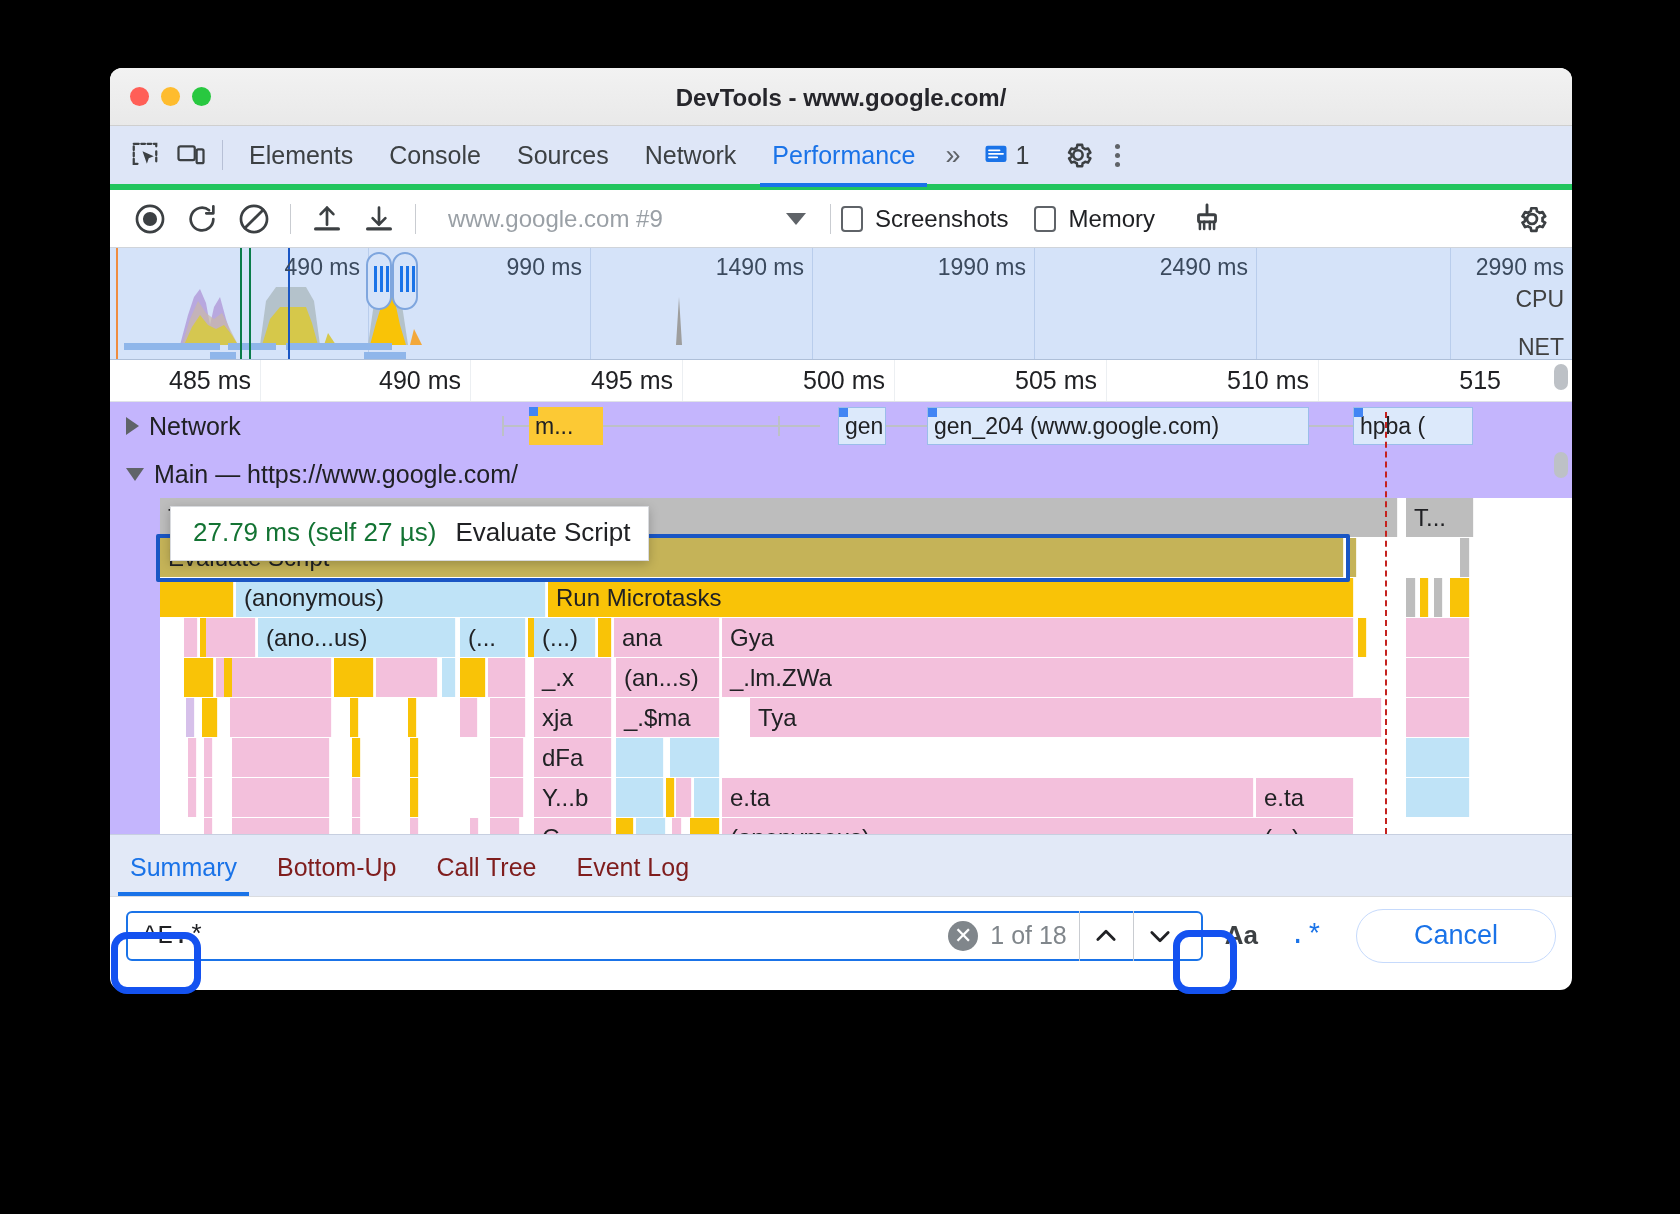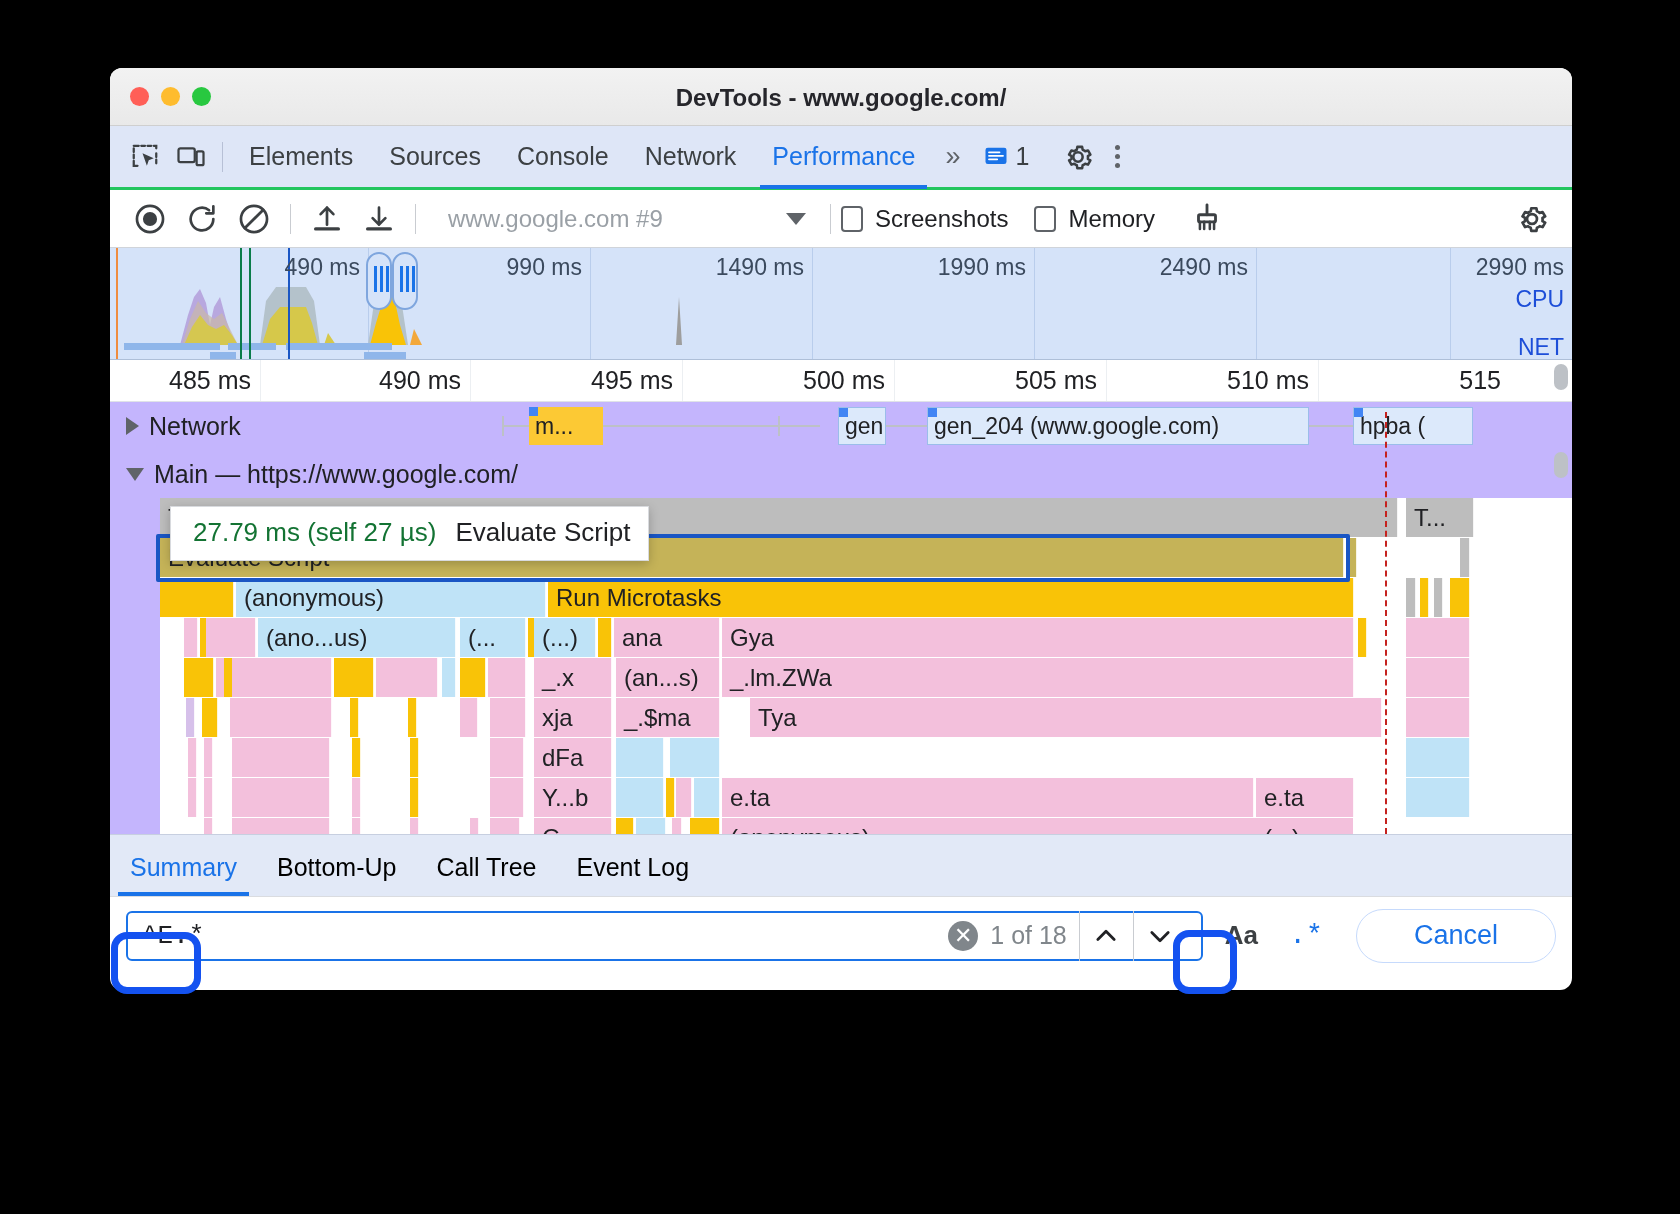--- a/index.html
+++ b/index.html
@@ -36,21 +36,21 @@
     position: absolute; left: 0; right: 0; top: 16px;
     text-align: center;
     font-size: 24px; font-weight: bold; color: #26262b;
   }
 
   
   .tabstrip {
     position: relative; height: 64px;
     background: #dee6f7;
     display: flex; align-items: center;
-    border-bottom: 3px solid #22c55e;
+    border-bottom: 6px solid #22c55e;
   }
   .tb-icon { width: 46px; height: 46px; display: flex; align-items: center; justify-content: center; }
   .tb-icon svg { display: block; }
   .strip-divider { width: 1px; height: 30px; background: #b7c0d6; margin: 0 8px; }
   .tab {
     font-size: 25px; color: #3c4043; padding: 0 18px;
     height: 64px; display: flex; align-items: center;
     position: relative; white-space: nowrap;
   }
   .tab.active { color: #1a73e8; }
@@ -86,21 +86,21 @@
   .overview {
     position: relative; height: 112px; background: #d5e3f9;
     border-bottom: 1px solid #aebfd8; overflow: hidden;
   }
   .ov-grid { position: absolute; inset: 0; }
   .ov-gl { position: absolute; top: 0; bottom: 0; width: 1px; background: #b9cdec; }
   .ov-label {
     position: absolute; top: 6px; font-size: 23px; color: #3b4a5e;
     transform: translateX(-100%); padding-right: 8px; white-space: nowrap;
   }
-  .ov-side { position: absolute; right: 8px; font-size: 23px; color: #1d4ed8; font-weight: 500; }
+  .ov-side { position: absolute; right: 8px; font-size: 23px; color: #404040; font-weight: 500; }
   .ov-cpu-label { top: 38px; }
   .ov-net-label { top: 86px; }
   .handle {
     position: absolute; top: 4px; width: 26px; height: 58px;
     background: #d5e3f9; border: 2px solid #7fa6de; border-radius: 13px;
   }
   .handle i { position: absolute; top: 12px; width: 3px; height: 26px; background: #1a73e8; }
   .ov-cpu-canvas { position: absolute; left: 0; right: 0; bottom: 14px; height: 78px; }
   .ov-net-canvas { position: absolute; left: 0; right: 0; bottom: 0; height: 16px; }
   .netbar { position: absolute; height: 7px; background: #8fb6ea; }
@@ -171,21 +171,21 @@
   
   .tl-scroll { position: absolute; right: 4px; top: 4px; width: 14px; bottom: 4px; }
   .tl-thumb { position: absolute; left: 0; width: 14px; background: #bdc1c6; border-radius: 7px; }
 
   
   .bottomtabs {
     position: relative; height: 62px; background: #e2e9f7;
     display: flex; align-items: flex-end; border-top: 1px solid #c7cfe0;
   }
   .btab {
-    font-size: 25px; color: #000000; padding: 0 20px 14px 20px; position: relative;
+    font-size: 25px; color: #7f1d1d; padding: 0 20px 14px 20px; position: relative;
   }
   .btab.active { color: #1a73e8; }
   .btab.active::after {
     content: ""; position: absolute; left: 8px; right: 8px; bottom: 0; height: 4px; background: #1a73e8;
   }
 
   
   .searchbar {
     position: relative; height: 78px; background: #fff;
     display: flex; align-items: center; padding: 0 16px; gap: 10px;
@@ -249,22 +249,22 @@
         </svg>
       </div>
       <div class="tb-icon">
         <svg width="30" height="30" viewBox="0 0 24 24">
           <rect x="2" y="5" width="13" height="11" rx="1.5" fill="none" stroke="#3c4043" stroke-width="1.8"></rect>
           <rect x="16.5" y="7.5" width="5.5" height="11" rx="1.2" fill="none" stroke="#3c4043" stroke-width="1.8"></rect>
         </svg>
       </div>
       <div class="strip-divider"></div>
       <div class="tab">Elements</div>
+      <div class="tab">Console</div>
       <div class="tab">Sources</div>
-      <div class="tab">Console</div>
       <div class="tab">Network</div>
       <div class="tab active">Performance</div>
       <div class="chev-more">»</div>
       <div class="issue-group">
         <svg width="28" height="28" viewBox="0 0 24 24">
           <rect x="3" y="4" width="18" height="14" rx="2" fill="#1a73e8"></rect>
           <path d="M6 8h9M6 11h12M6 14h7" stroke="#fff" stroke-width="1.6" stroke-linecap="round"></path>
         </svg>
         <span class="issue-count">1</span>
       </div>

